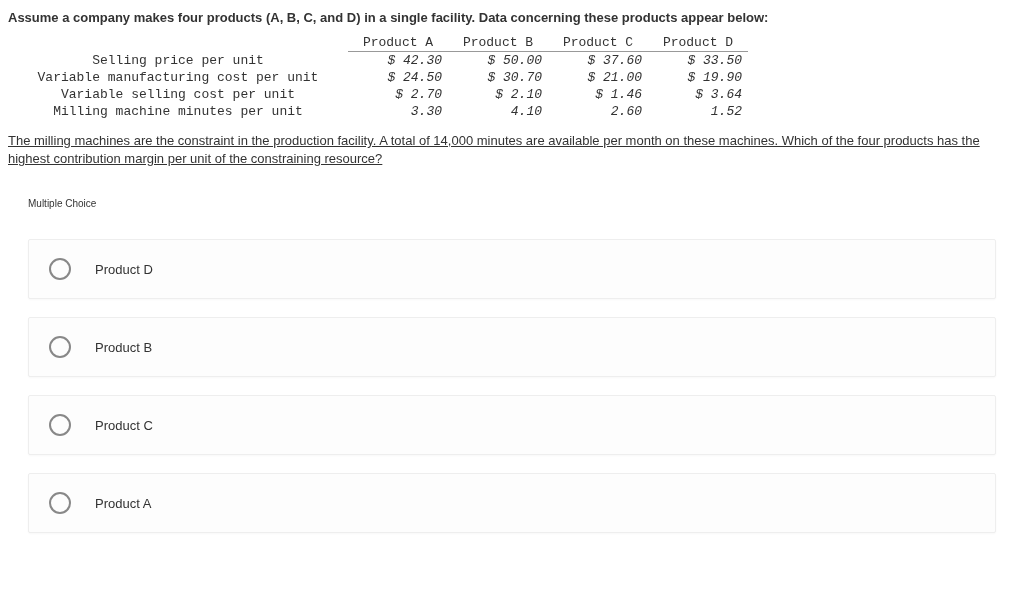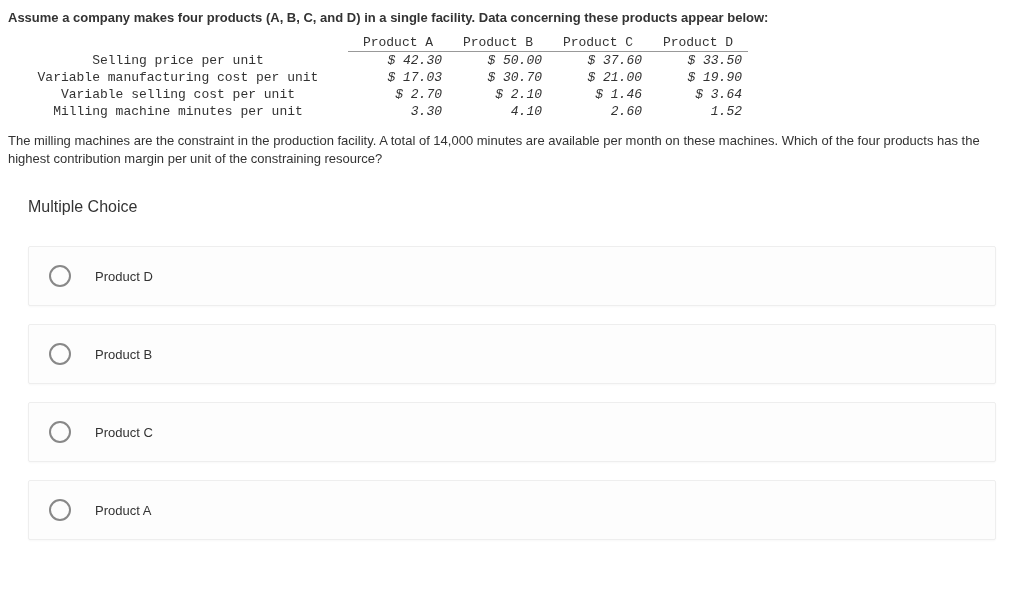--- a/index.html
+++ b/index.html
@@ -42,23 +42,24 @@
       min-width: 340px;
     }
     .data-cell {
       text-align: right;
       min-width: 100px;
       font-style: italic;
     }
     .question-text {
       margin-bottom: 30px;
       line-height: 1.4;
+      text-decoration: underline;
     }
     .mc-label {
-      font-size: 16px;
+      font-size: 10px;
       margin: 25px 0 30px 20px;
     }
     .option-container {
       margin: 0 20px 18px 20px;
       padding: 18px 20px;
       background: #fdfdfd;
       border: 1px solid #eee;
       border-radius: 2px;
       display: flex;
       align-items: center;
@@ -94,21 +95,21 @@
   <tbody>
     <tr>
       <td class="row-label">Selling price per unit</td>
       <td class="data-cell">$ 42.30</td>
       <td class="data-cell">$ 50.00</td>
       <td class="data-cell">$ 37.60</td>
       <td class="data-cell">$ 33.50</td>
     </tr>
     <tr>
       <td class="row-label">Variable manufacturing cost per unit</td>
-      <td class="data-cell">$ 17.03</td>
+      <td class="data-cell">$ 24.50</td>
       <td class="data-cell">$ 30.70</td>
       <td class="data-cell">$ 21.00</td>
       <td class="data-cell">$ 19.90</td>
     </tr>
     <tr>
       <td class="row-label">Variable selling cost per unit</td>
       <td class="data-cell">$ 2.70</td>
       <td class="data-cell">$ 2.10</td>
       <td class="data-cell">$ 1.46</td>
       <td class="data-cell">$ 3.64</td>

